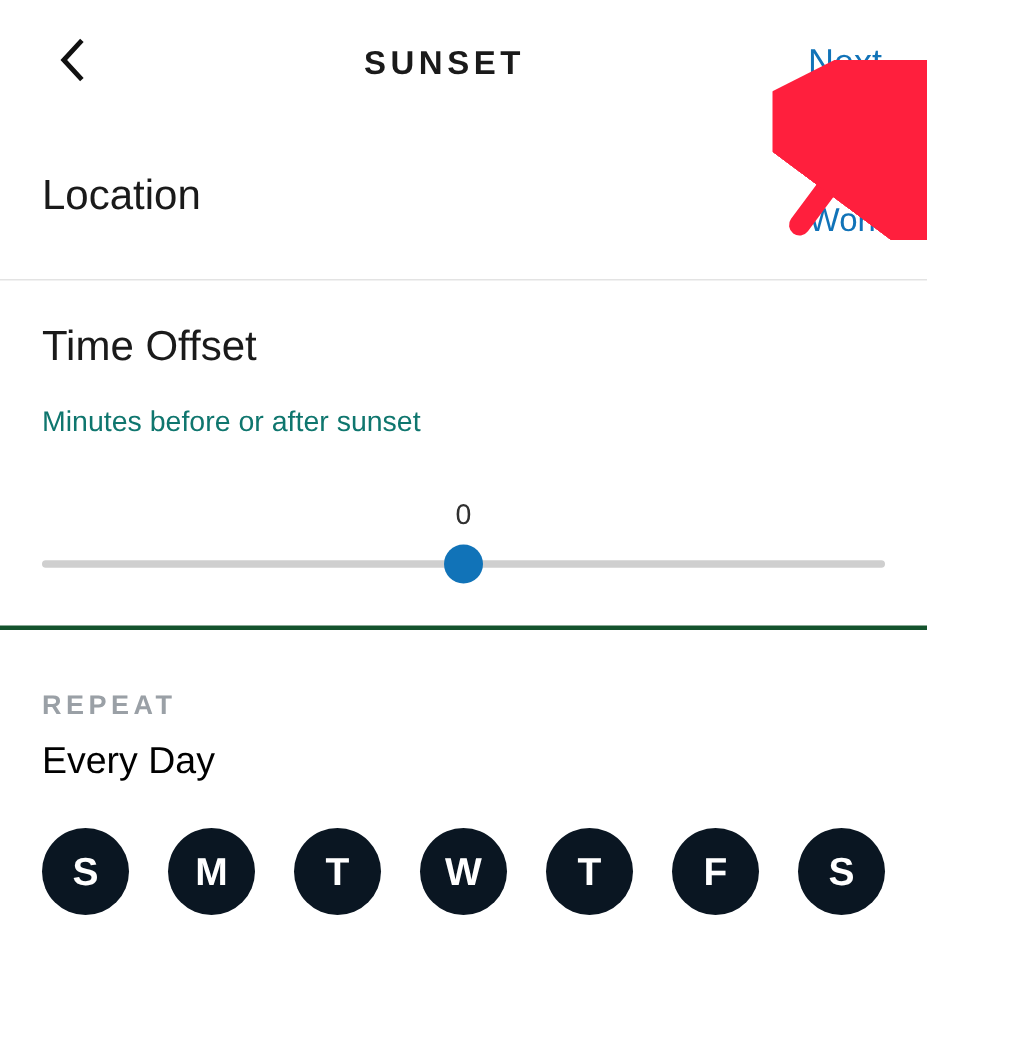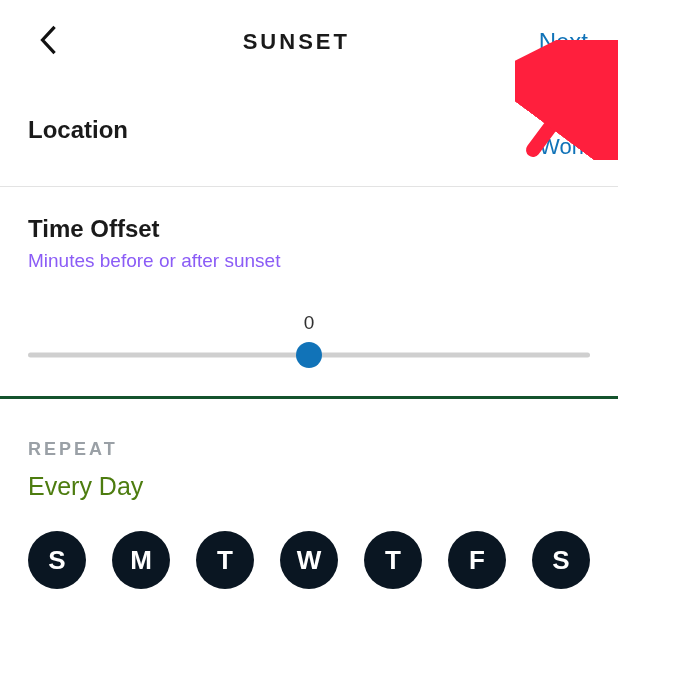--- a/index.html
+++ b/index.html
@@ -10,35 +10,35 @@
   .header { display: flex; align-items: center; justify-content: space-between; padding: 22px 28px 10px 28px; }
   .back { width: 40px; height: 40px; display: flex; align-items: center; justify-content: center; cursor: pointer; }
   .back svg { width: 22px; height: 30px; stroke: #111; stroke-width: 3.5; fill: none; stroke-linecap: square; }
   .title { font-size: 22px; font-weight: 800; letter-spacing: 3px; color: #1a1a1a; }
   .next { font-size: 24px; color: #1173b8; cursor: pointer; padding: 4px 2px; margin-left: 12px; }
 
   
   .row { padding: 28px 28px 26px 28px; border-bottom: 1px solid #e3e3e3; }
   .row.last { border-bottom: 3px solid #14532d; }
   .row .lr { display: flex; align-items: center; justify-content: space-between; }
-  .label-lg { font-size: 24px; font-weight: 700; color: #1a1a1a; }
+  .label-lg { font-size: 28px; font-weight: 400; color: #1a1a1a; }
   .link { font-size: 22px; color: #1173b8; cursor: pointer; margin-top: 34px; }
-  .sub { font-size: 19px; color: #8b5cf6; margin-top: 7px; }
+  .sub { font-size: 19px; color: #0f766e; margin-top: 24px; }
 
   
   .slider-wrap { margin: 40px 0 2px 0; }
   .slider-value { text-align: center; font-size: 19px; color: #303030; margin-bottom: 8px; }
   .slider { position: relative; width: 100%; height: 26px; cursor: pointer; }
   .track { position: absolute; top: 50%; left: 0; right: 0; height: 5px; background: #cfcfcf; border-radius: 3px; transform: translateY(-50%); }
   .thumb { position: absolute; top: 50%; left: 50%; width: 26px; height: 26px; background: #1173b8; border-radius: 50%; transform: translate(-50%, -50%); }
 
   
   .repeat-block { padding: 40px 28px 0 28px; }
   .repeat-title { font-size: 18px; letter-spacing: 3px; color: #9aa0a6; font-weight: 600; margin-bottom: 12px; }
-  .repeat-label { font-size: 25px; color: #4d7c0f; margin-bottom: 30px; }
+  .repeat-label { font-size: 25px; color: #000000; margin-bottom: 30px; }
   .days { display: flex; justify-content: space-between; }
   .day { width: 58px; height: 58px; border-radius: 50%; background: #0a1622; color: #fff; font-size: 26px; font-weight: 700; display: flex; align-items: center; justify-content: center; cursor: pointer; }
 
   
   .arrow-ann { position: absolute; left: 515px; top: 40px; pointer-events: none; }
 </style>
 </head>
 <body>
 
 <div class="screen">

